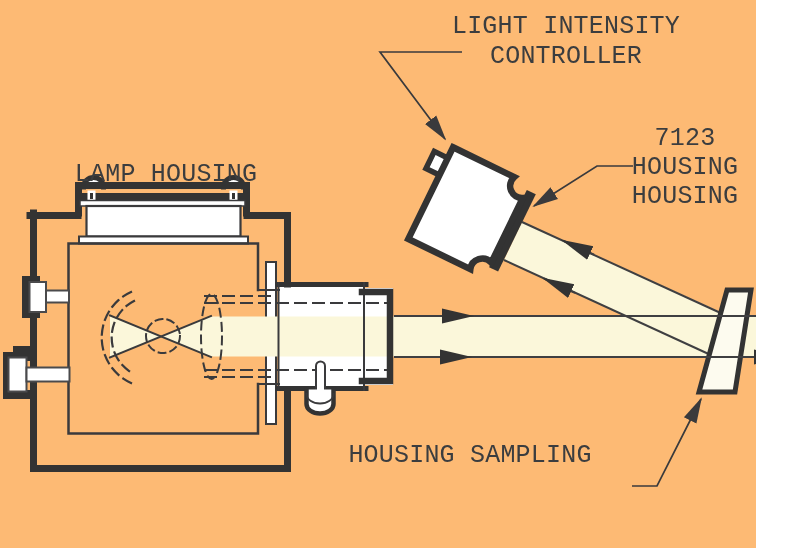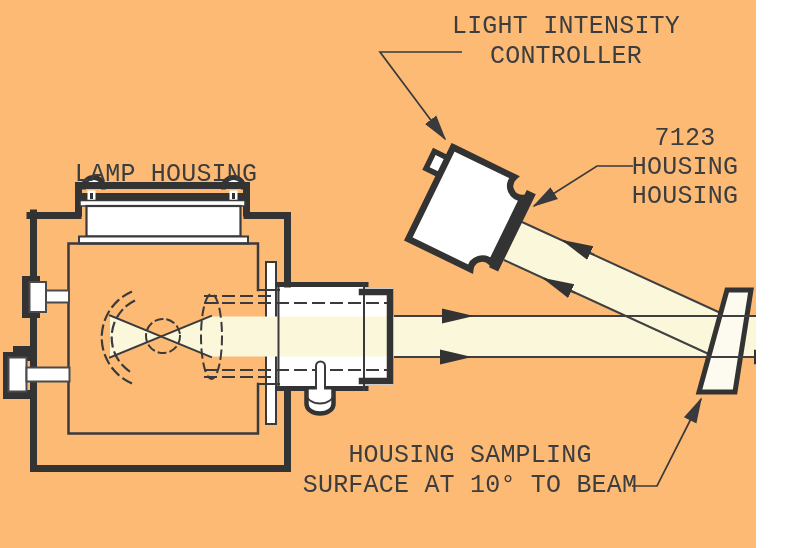--- a/index.html
+++ b/index.html
@@ -155,16 +155,15 @@
     <span>HOUSING</span>
     <span>HOUSING</span>
   </div>
 
   <div class="label" id="label-lamp-housing">
     <span>LAMP HOUSING</span>
   </div>
 
   <div class="label" id="label-beam-splitter">
     <span>HOUSING SAMPLING</span>
-    <span>SURFACE AT 10° TO BEAM</span>
   </div>
 
 </div>
 
 </body></html>

